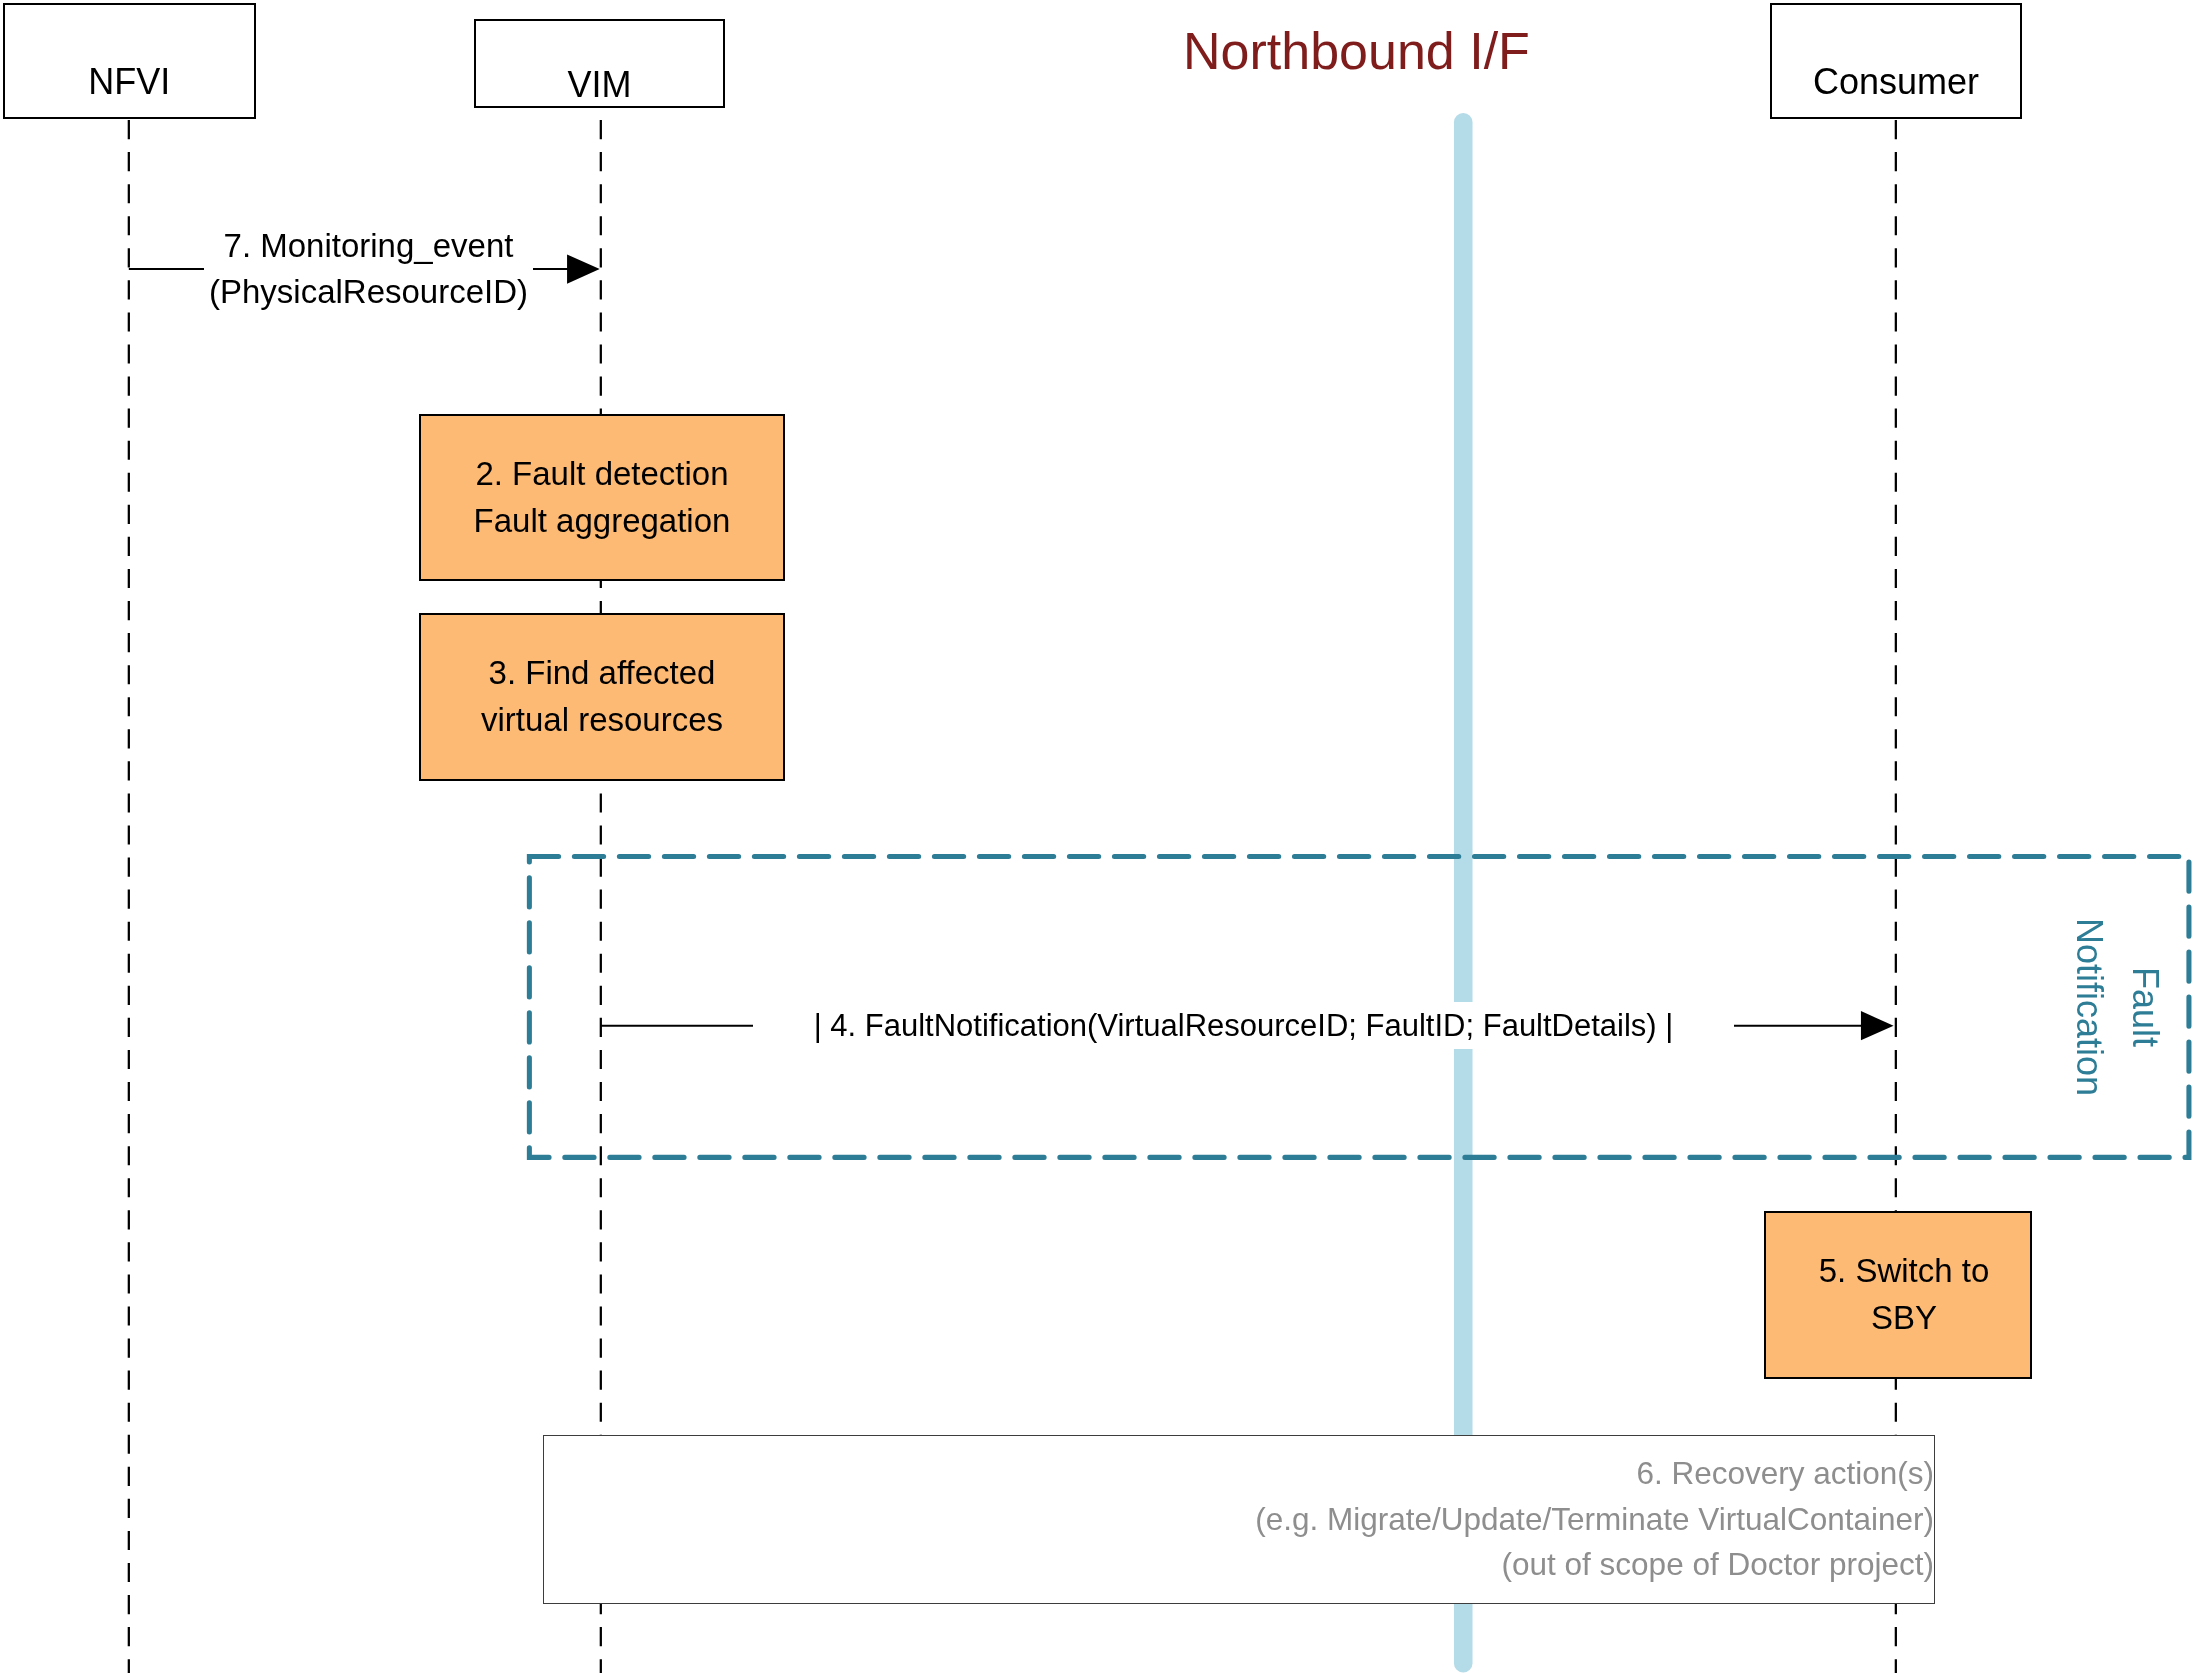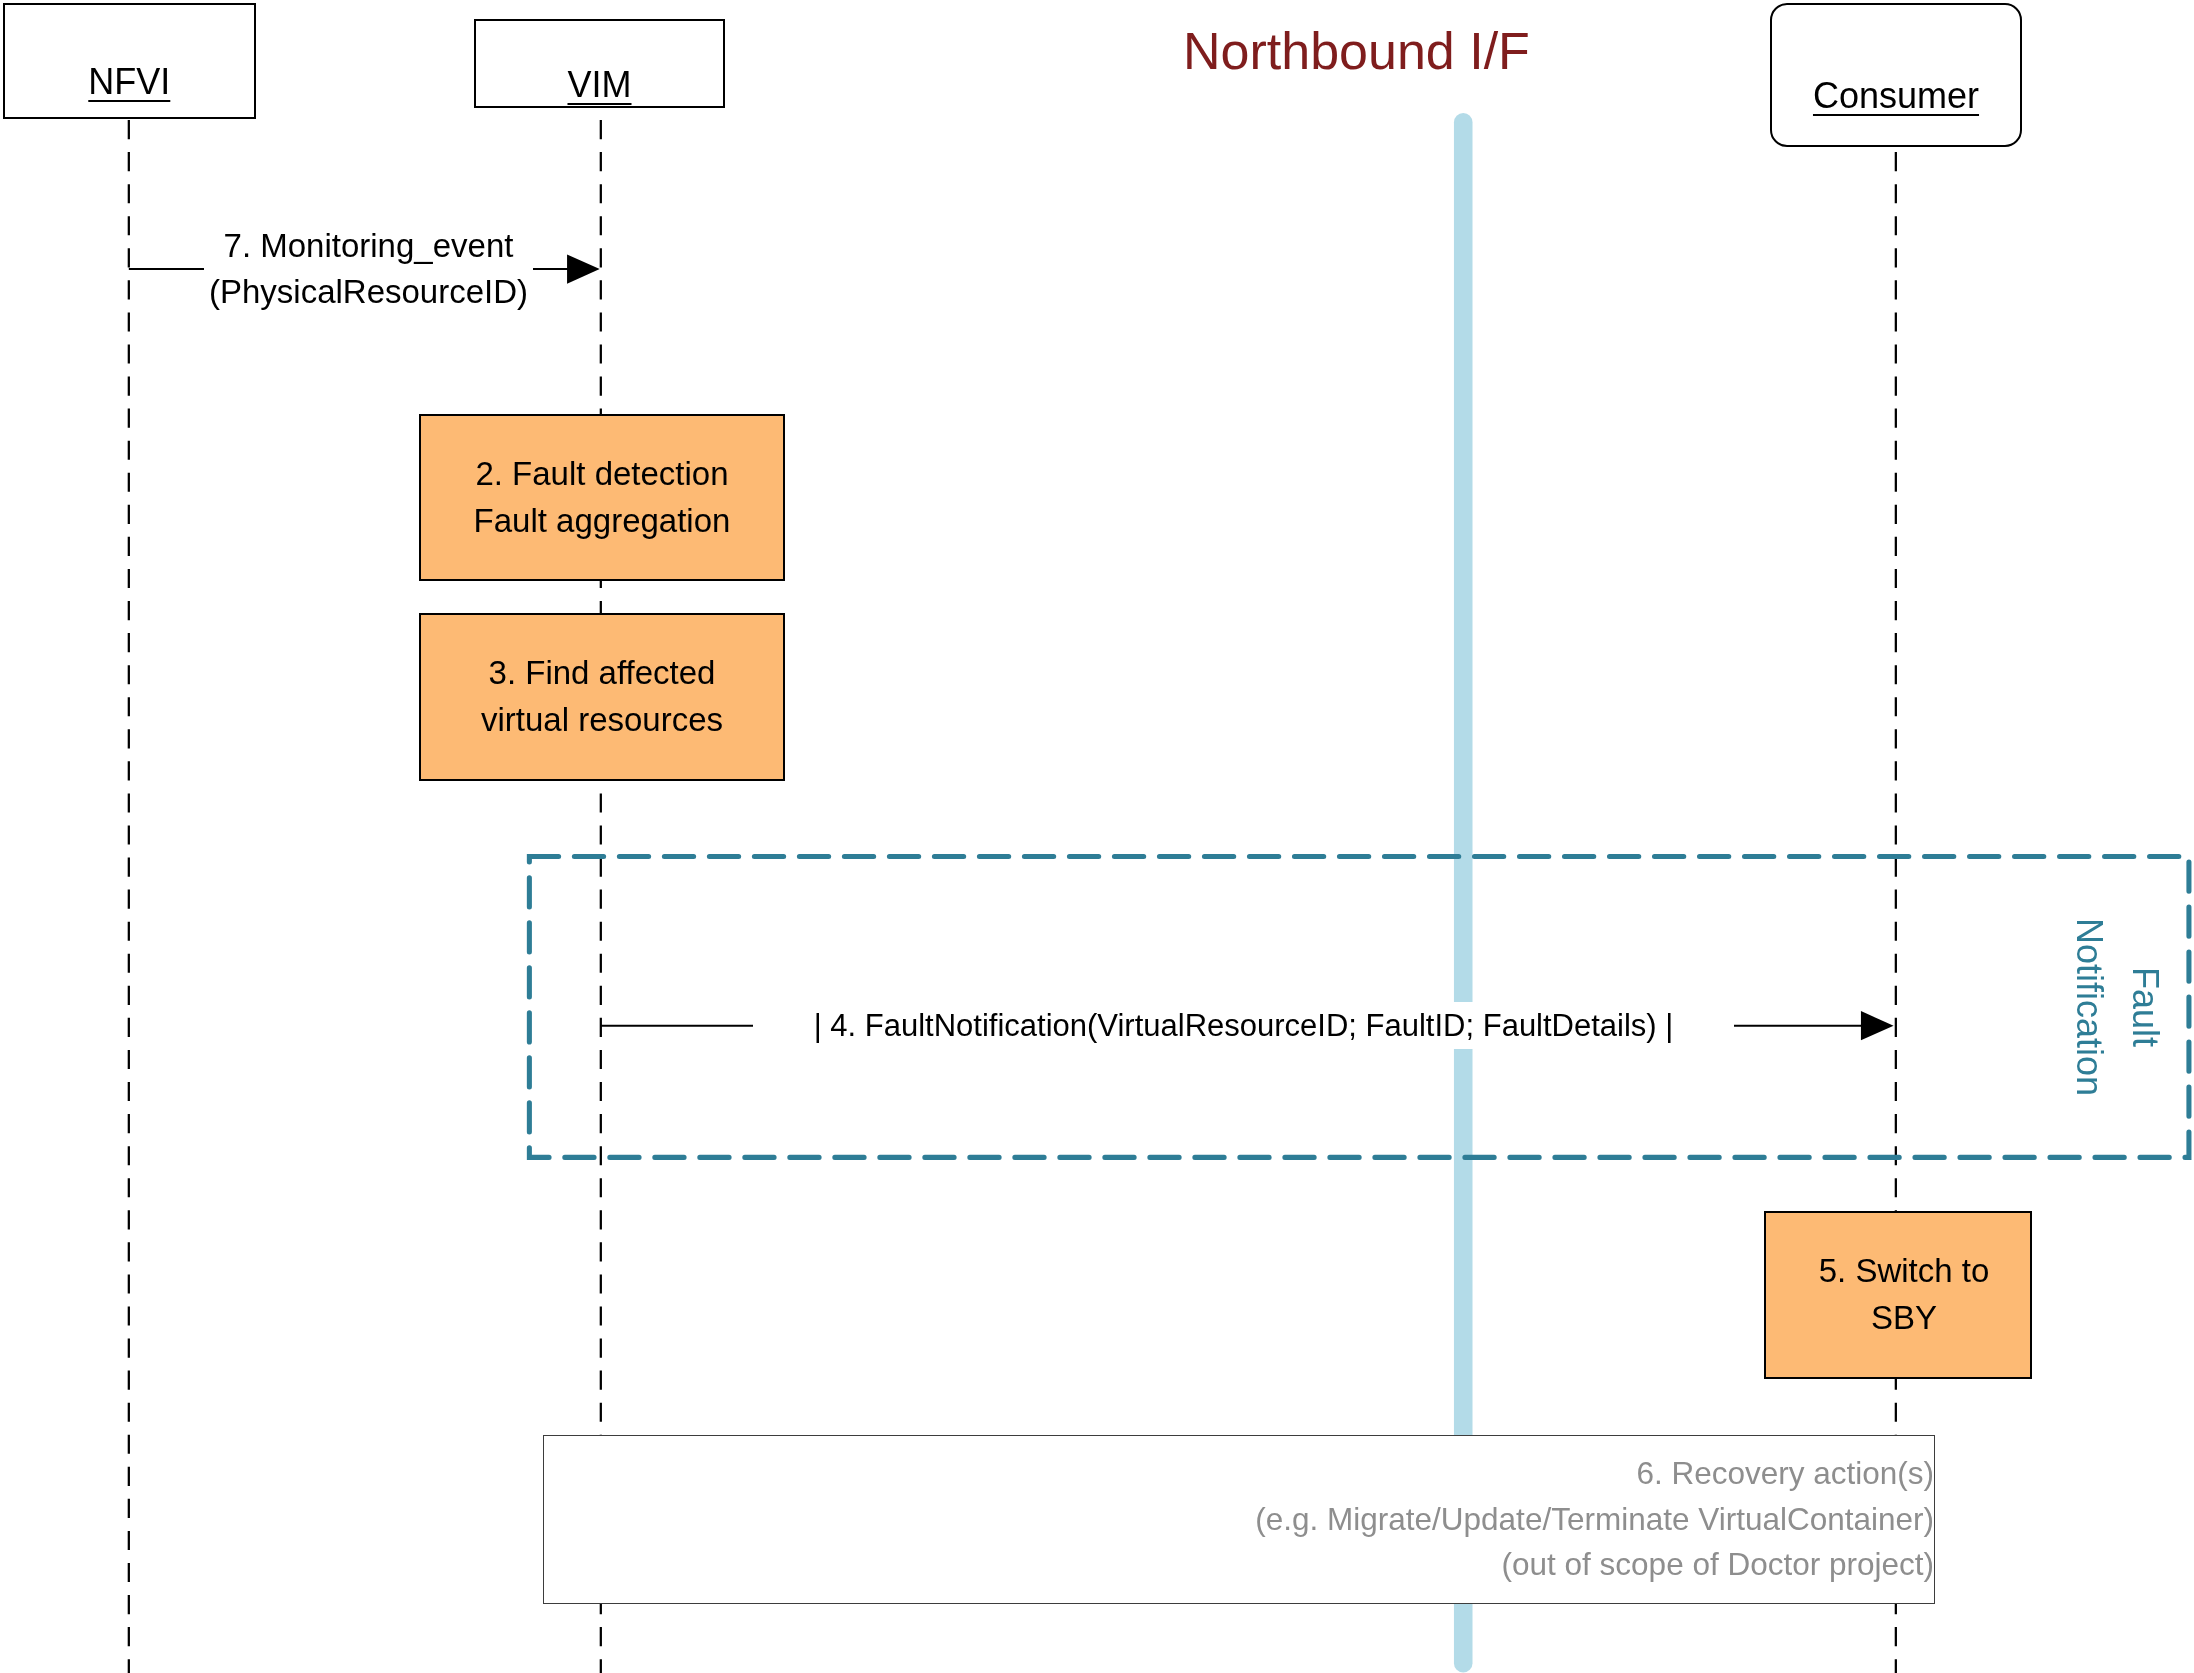--- a/index.html
+++ b/index.html
@@ -28,21 +28,20 @@
     box-sizing: border-box;
     border: 2.8px solid #000000;
     background: #ffffff;
     display: flex;
     align-items: center;
     justify-content: center;
     font-size: 36px;
     color: #000000;
   }
   .actor-box .actor-label {
-    text-decoration: underline;
     text-decoration-thickness: 2.3px;
     text-underline-offset: 5.6px;
     margin-top: 42px;
   }
   .nb-title {
     position: absolute;
     left: 1183px;
     top: 21.4px;
     width: 563px;
     text-align: left;
@@ -146,21 +145,21 @@
 
     <rect x="941" y="1522" width="2950" height="535" fill="none" stroke="#2E7D96" stroke-width="9" stroke-dasharray="52 28" stroke-linecap="round"></rect>
   </svg>
 
   <div class="actor-box" style="left:2.8px; top:2.8px; width:253px; height:116px;">
     <span class="actor-label">NFVI</span>
   </div>
   <div class="actor-box" style="left:474px; top:19px; width:251px; height:89px;">
     <span class="actor-label">VIM</span>
   </div>
-  <div class="actor-box" style="left:1770px; top:2.8px; width:252px; height:144px;border-radius:17px;">
+  <div class="actor-box" style="left:1770px; top:2.8px; width:252px; height:116px;">
     <span class="actor-label">Consumer</span>
   </div>
 
   <div class="nb-title">Northbound I/F</div>
 
   <div class="msg1-label">
     <span class="line-span">7. Monitoring_event</span>
     <span class="line-span">(PhysicalResourceID)</span>
   </div>
 

